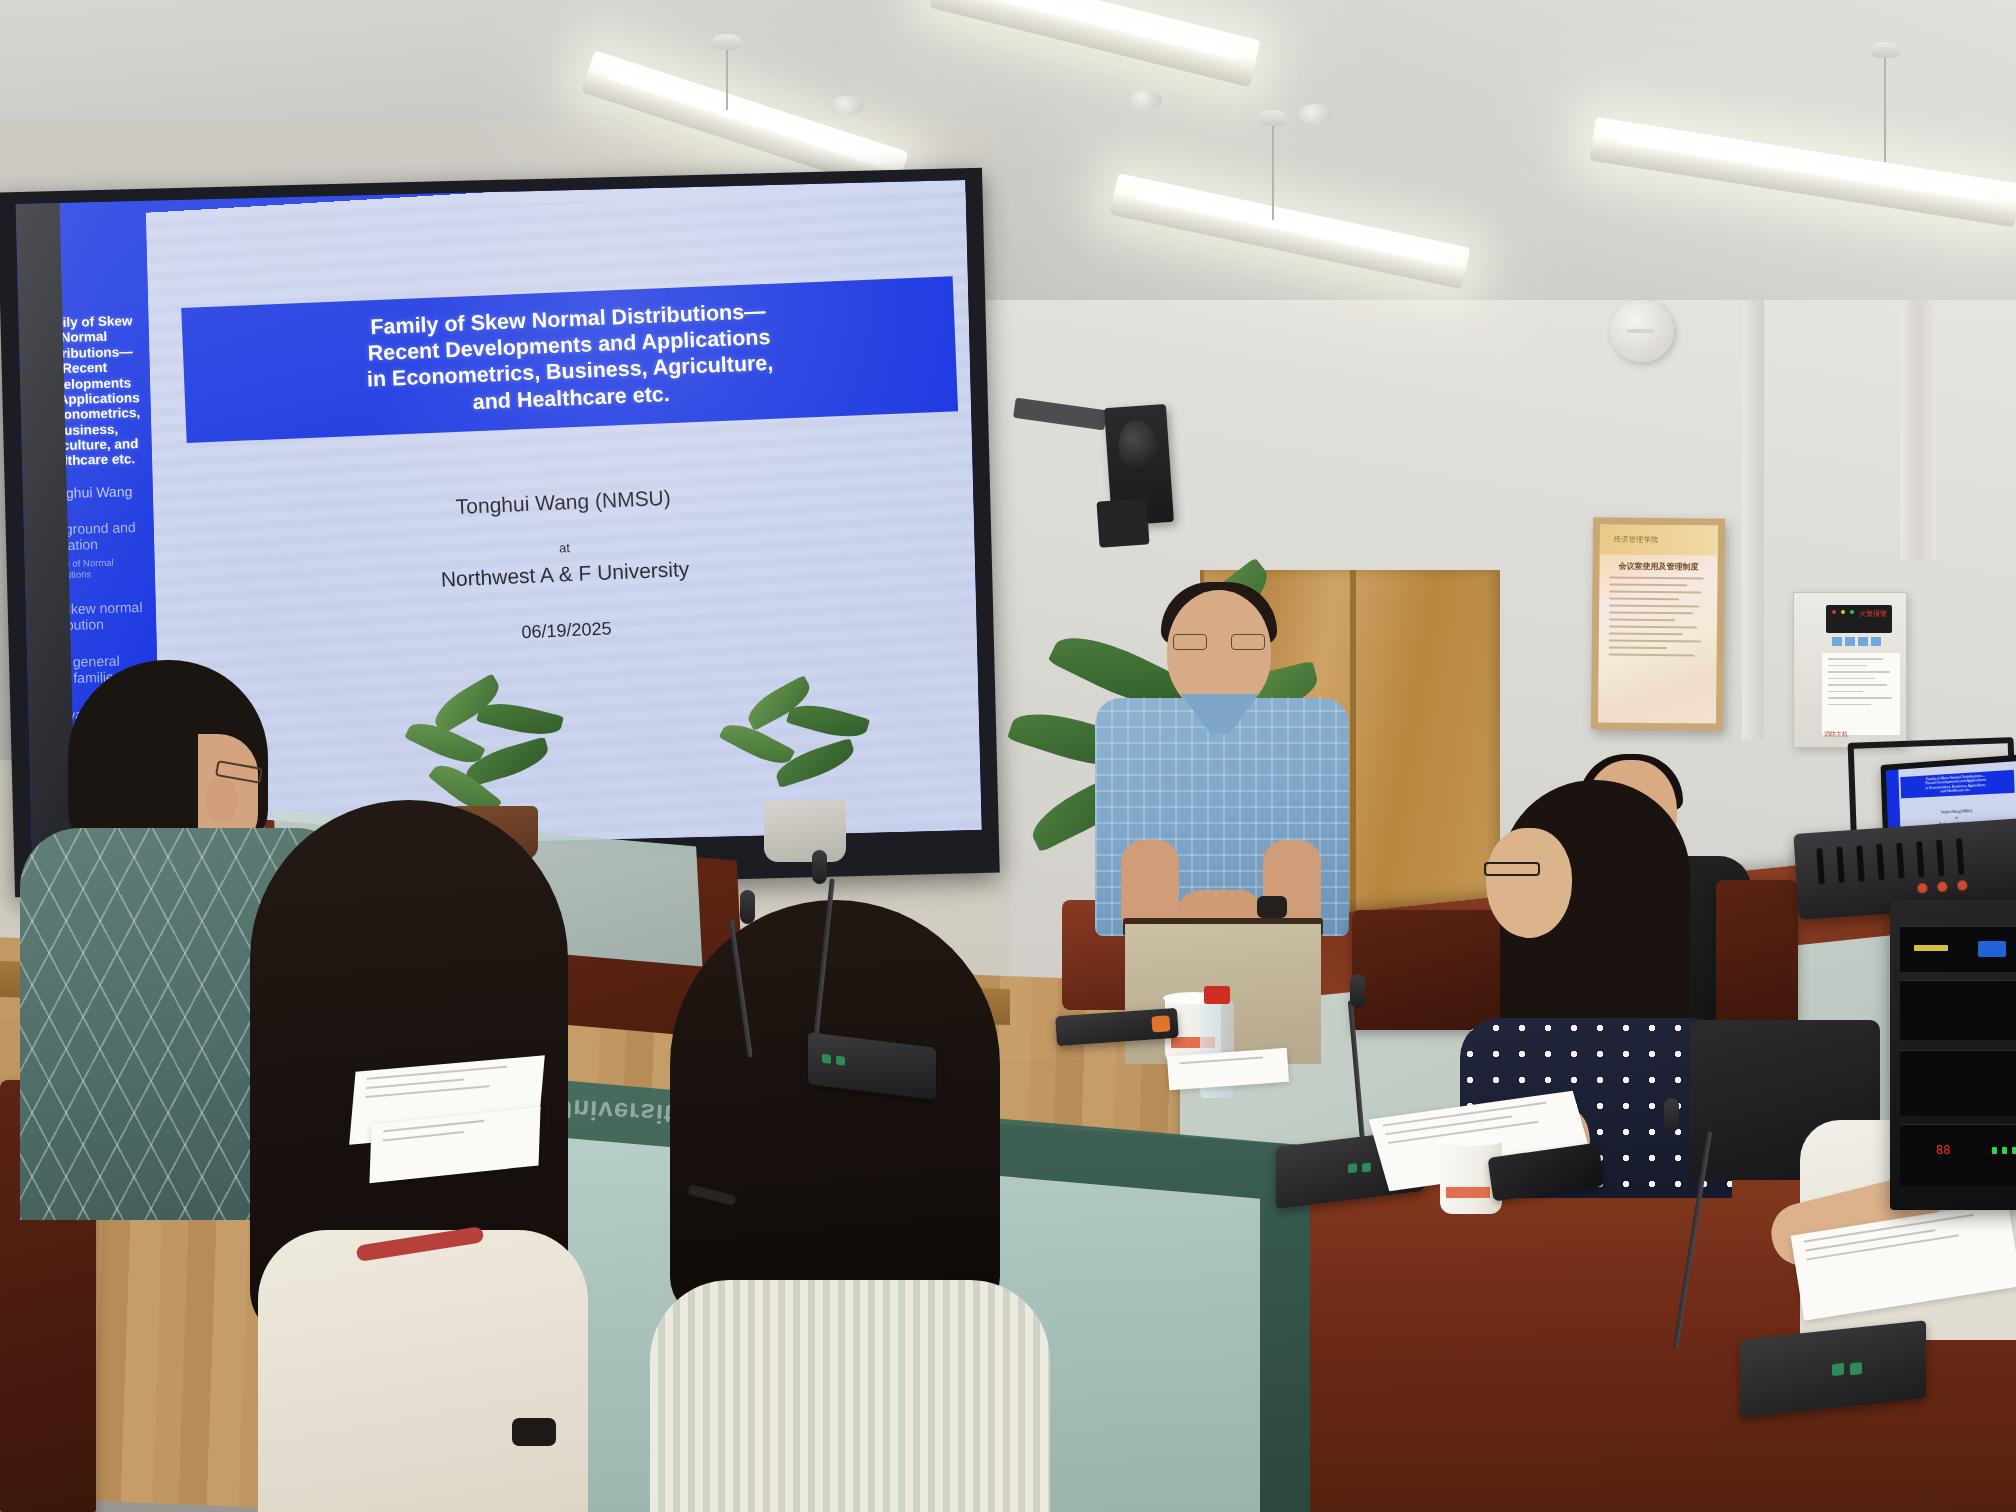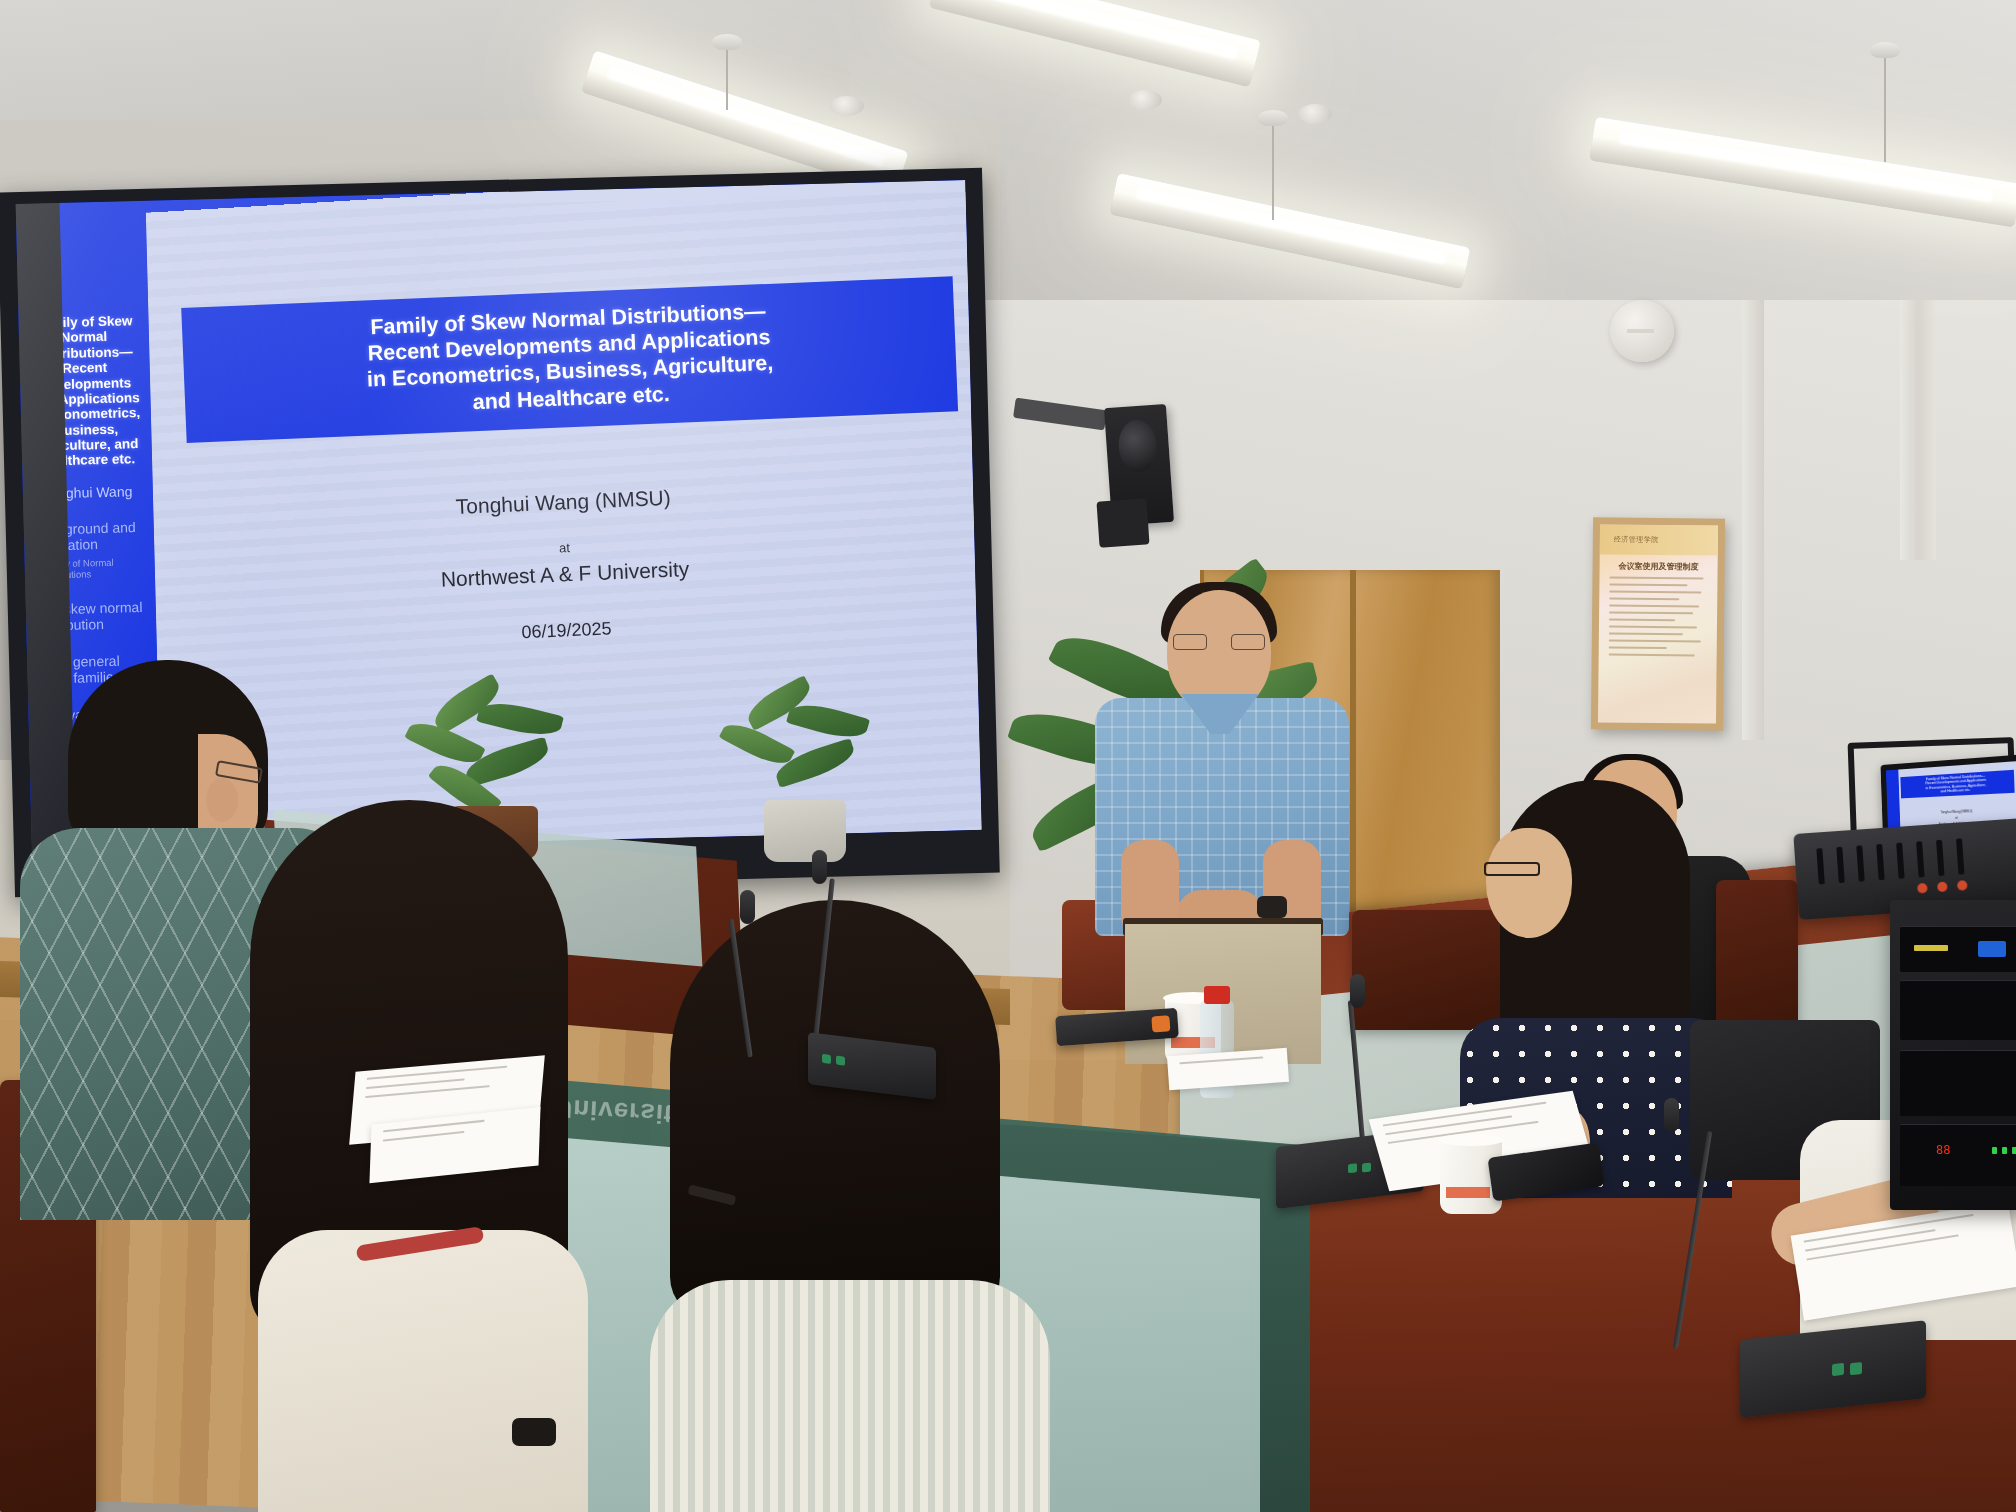--- a/index.html
+++ b/index.html
@@ -713,20 +713,45 @@
         <div class="p-line" style="width:66%"></div>
         <div class="p-line" style="width:88%"></div>
         <div class="p-line" style="width:74%"></div>
         <div class="p-line" style="width:92%"></div>
         <div class="p-line" style="width:58%"></div>
         <div class="p-line" style="width:86%"></div>
       </div>
     </div>
   </div>
 
+  <div class="fire-panel">
+    <div class="fire-display">
+      <span class="fire-led" style="left:6px; background:#d7392e;"></span>
+      <span class="fire-led" style="left:15px; background:#d8c53a;"></span>
+      <span class="fire-led" style="left:24px; background:#35c352;"></span>
+      <span class="fire-seg">火警报警</span>
+    </div>
+    <div class="fire-keys">
+      <span class="fire-key"></span>
+        <span class="fire-key"></span>
+      <span class="fire-key"></span>
+        <span class="fire-key"></span>
+    </div>
+    <div class="fire-paper">
+      <i style="width:70%"></i>
+        <i style="width:50%"></i>
+        <i style="width:80%"></i>
+      <i style="width:60%"></i>
+        <i style="width:75%"></i>
+        <i style="width:45%"></i>
+      <i style="width:82%"></i>
+        <i style="width:55%"></i>
+    </div>
+    <div class="fire-brand">消防主机</div>
+  </div>
 
   <div class="wall-socket" style="left:48px; top:1000px;"></div>
   <div class="wall-socket" style="left:905px; top:950px;"></div>
 
   <div class="table-left"></div>
   <div class="table-left-glass"></div>
   <div class="table-right"></div>
   <div class="table-right-glass"></div>
   <div class="table-mid"></div>
   <div class="table-fg"></div>

